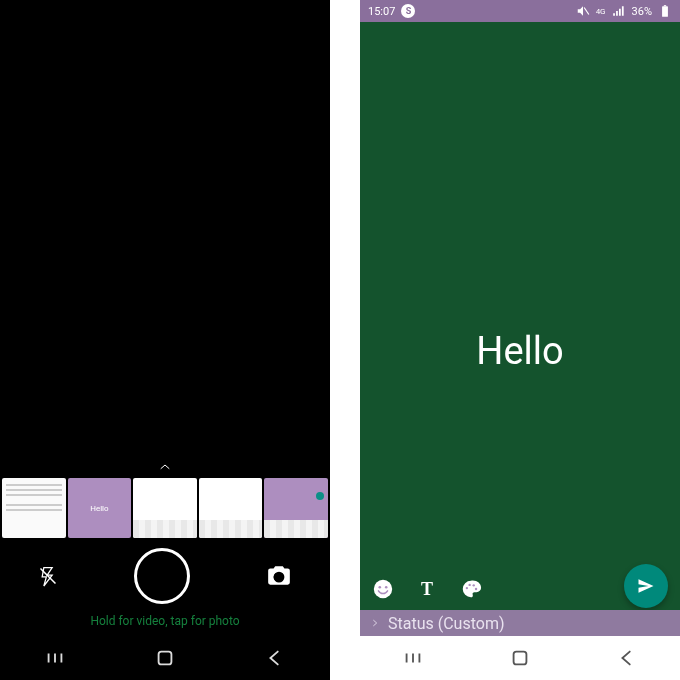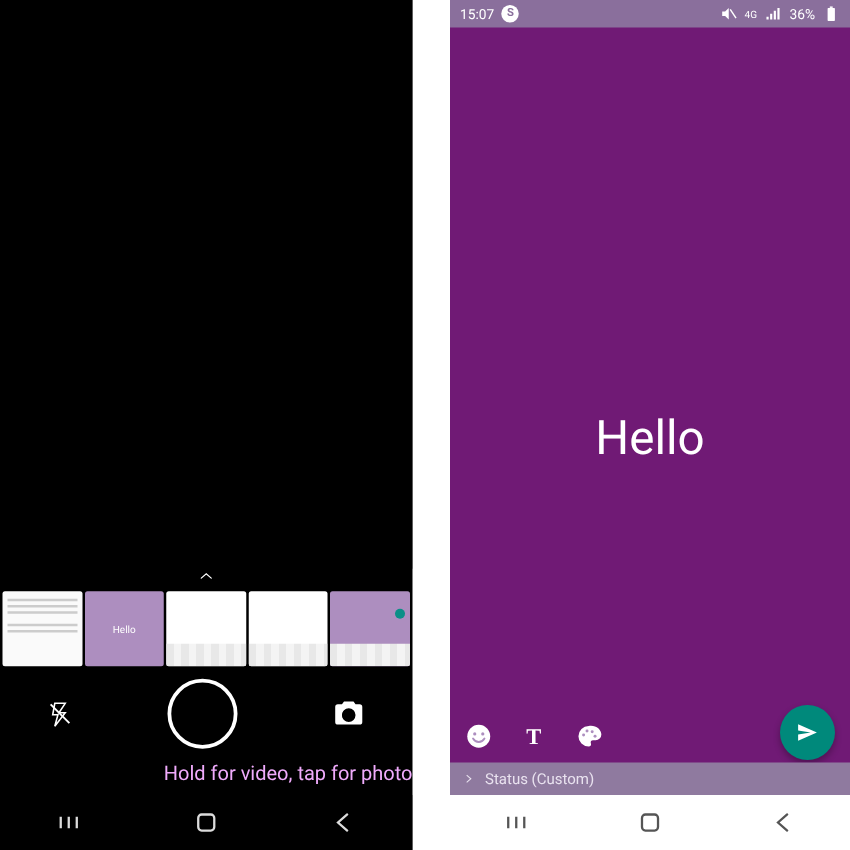--- a/index.html
+++ b/index.html
@@ -1,59 +1,59 @@
 <!DOCTYPE html>
 <html><head>
 <meta charset="utf-8">
 <style>
   * { box-sizing: border-box; margin: 0; padding: 0; }
   html, body { width: 680px; height: 680px; font-family: -apple-system, Roboto, sans-serif; background: #fff; overflow: hidden; }
   .row { display: flex; width: 680px; height: 680px; }
   .screen { position: relative; display: flex; flex-direction: column; overflow: hidden; }
   .left { width: 330px; background: #000; }
   .gap { width: 30px; background: #fff; }
-  .right { width: 320px; background: #701a75; }
+  .right { width: 320px; background: #14532d; }
   
   .viewfinder { flex: 1; background: #000; }
   .chev { color: #fff; font-size: 14px; text-align: center; margin-bottom: 2px; }
   .thumbs { display: flex; gap: 2px; padding: 0 2px; height: 60px; }
   .thumb { flex: 1; border-radius: 2px; overflow: hidden; position: relative; }
   .thumb.white { background: #fff; }
   .thumb.doc { background: #fafafa; }
   .thumb.doc::before { content: ""; position: absolute; top: 6px; left: 4px; right: 4px; height: 2px; background: #ccc; box-shadow: 0 5px 0 #ccc, 0 10px 0 #ccc, 0 20px 0 #ccc, 0 25px 0 #ccc; }
   .thumb.white::after { content: ""; position: absolute; left: 0; right: 0; bottom: 0; height: 18px; background: repeating-linear-gradient(90deg, #e8e8e8 0 6px, #f4f4f4 6px 12px); }
   .thumb.purple { background: #ad8ebf; display: flex; align-items: center; justify-content: center; color: #fff; font-size: 8px; }
   .thumb.purple.kb::after { content: ""; position: absolute; left: 0; right: 0; bottom: 0; height: 18px; background: repeating-linear-gradient(90deg, #e8e8e8 0 6px, #f4f4f4 6px 12px); }
   .thumb.purple .dot { position: absolute; top: 14px; right: 4px; width: 8px; height: 8px; border-radius: 50%; background: #0b8f87; }
   .camrow { display: flex; align-items: center; justify-content: space-around; padding: 10px 0 4px; }
   .flashoff { width: 20px; height: 24px; position: relative; }
   .flashoff svg { width: 20px; height: 24px; }
   .shutter { width: 56px; height: 56px; border: 3px solid #fff; border-radius: 50%; background: transparent; }
   .swapcam { width: 26px; height: 26px; }
   .swapcam svg { width: 26px; height: 26px; }
-  .hint { color: #f0abfc; font-size: 16px; text-align: right; padding: 6px 0 8px; }
+  .hint { color: #15803d; font-size: 12px; text-align: center; padding: 6px 0 8px; }
   .navbar { height: 44px; display: flex; align-items: center; justify-content: space-around; }
   .navbar.dark { background: #000; color: #dcdcdc; }
   .navbar.light { background: #fff; color: #555; }
   .navbtn svg { width: 22px; height: 22px; display: block; }
   
   .statusbar { height: 22px; background: #8a6f9c; display: flex; align-items: center; justify-content: space-between; padding: 0 8px; color: #fff; font-size: 11px; }
   .statusbar .srow { display: flex; align-items: center; gap: 6px; }
   .sicon { width: 14px; height: 14px; display: inline-flex; align-items: center; justify-content: center; }
   .sicon svg { width: 14px; height: 14px; }
   .circle-s { width: 14px; height: 14px; border-radius: 50%; background: #fff; color: #8a6f9c; font-size: 9px; font-weight: 700; display: inline-flex; align-items: center; justify-content: center; }
   .canvas { flex: 1; display: flex; align-items: center; justify-content: center; }
   .hello { color: #fff; font-size: 38px; font-weight: 400; }
   .toolrow { position: absolute; bottom: 80px; left: 12px; display: flex; gap: 22px; align-items: center; }
   .toolrow .ticn { width: 22px; height: 22px; color: #fff; }
   .toolrow .ticn svg { width: 22px; height: 22px; }
   .toolrow .ticn.t { font-size: 18px; font-weight: 700; display: flex; align-items: center; justify-content: center; font-family: Georgia, serif; }
   .fab { position: absolute; right: 12px; bottom: 72px; width: 44px; height: 44px; border-radius: 50%; background: #00897b; display: flex; align-items: center; justify-content: center; box-shadow: 0 3px 6px rgba(0,0,0,.3); }
   .fab svg { width: 20px; height: 20px; }
-  .footer { position: absolute; left: 0; right: 0; bottom: 44px; height: 26px; background: #8f7a9f; display: flex; align-items: center; gap: 8px; padding: 0 10px; color: #e9e2ef; font-size: 12px; }
+  .footer { position: absolute; left: 0; right: 0; bottom: 44px; height: 26px; background: #8f7a9f; display: flex; align-items: center; gap: 8px; padding: 0 10px; color: #e9e2ef; font-size: 16px; }
   .footer svg { width: 10px; height: 10px; }
   .right .navbar { position: absolute; left: 0; right: 0; bottom: 0; }
 </style>
 </head>
 <body>
 
 <div class="row">
 
   <div class="screen left">
     <div class="viewfinder"></div>

